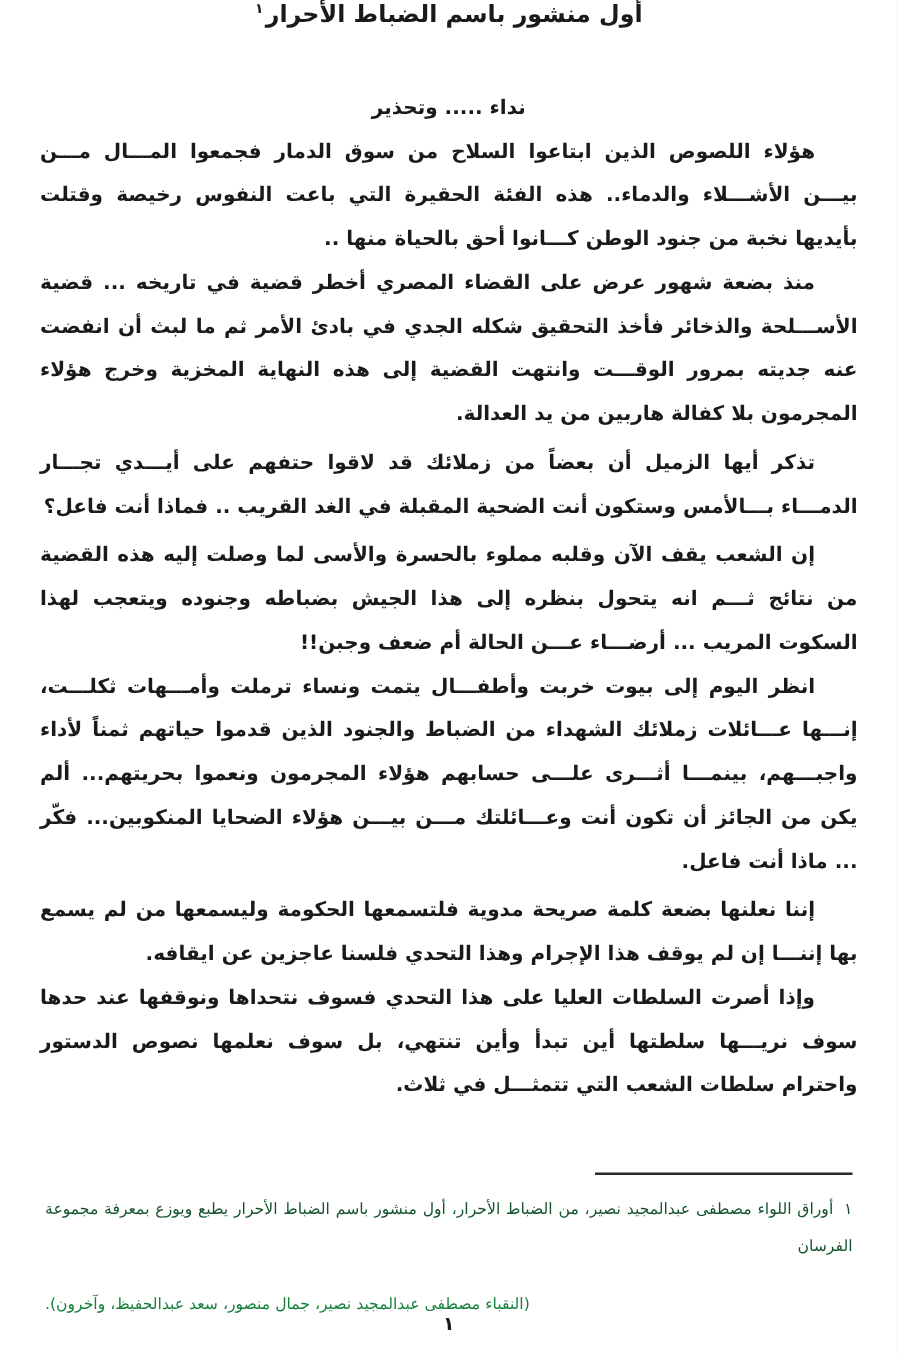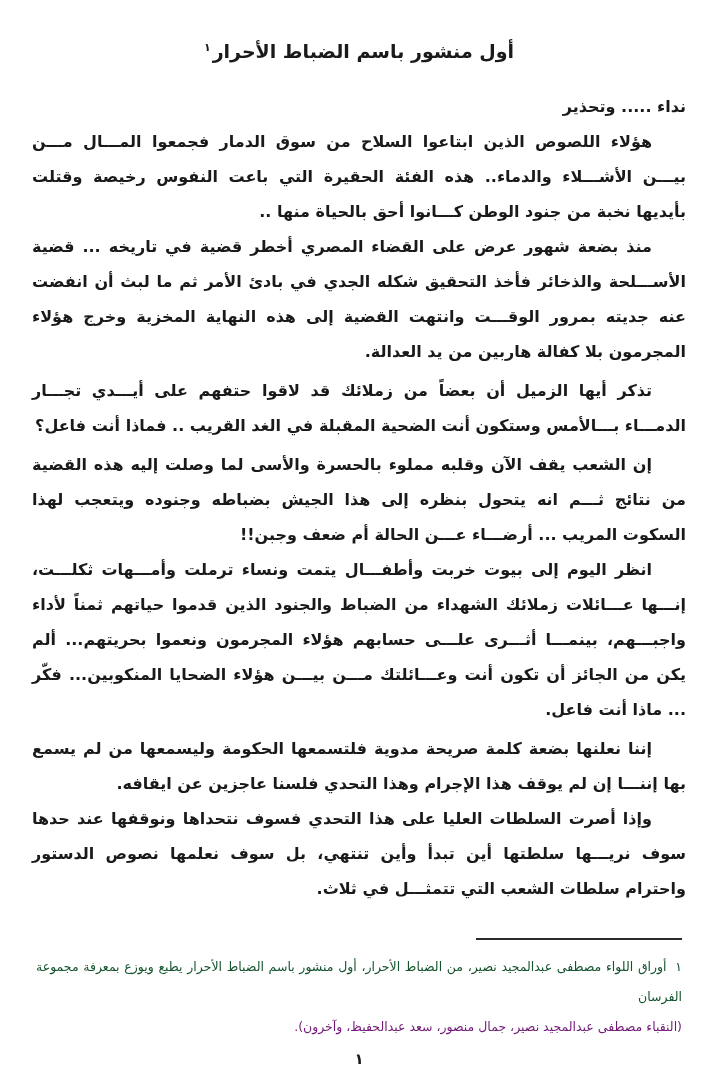--- a/index.html
+++ b/index.html
@@ -13,40 +13,39 @@
     height: 1084px;
     margin: 0 auto;
     background: #ffffff;
     overflow: hidden;
     direction: rtl;
     font-family: "DejaVu Sans", sans-serif;
     color: #1a1a1a;
   }
   .title {
     margin: 0;
-    padding-top: 40px;
     text-align: center;
     font-size: 19px;
     font-weight: bold;
     letter-spacing: 0;
   }
   .title .fn-marker {
     font-size: 11px;
     vertical-align: super;
     margin-right: 2px;
   }
   .content {
     padding: 0 32px;
   }
   .salutation {
-    margin-top: 27px;
+    margin-top: 46px;
     font-size: 16px;
     font-weight: bold;
     line-height: 35px;
-    text-align: right;
+    text-align: center;
   }
   .para {
     margin: 0;
     font-size: 16px;
     font-weight: bold;
     line-height: 35px;
     text-align: justify;
     text-indent: 34px;
   }
   .gap-before {
@@ -73,22 +72,23 @@
     line-height: 30px;
     text-align: justify;
     color: #14532d;
   }
   .fn-line1 .fn-num {
     margin-left: 4px;
   }
   .fn-line2 {
     font-size: 12.5px;
     line-height: 30px;
-    text-align: right;
-    color: #701a75;
+    text-align: left;
+    color: #15803d;
+    margin-top: 16px;
   }
   .page-number {
     position: absolute;
     bottom: 16px;
     left: 0;
     right: 0;
     text-align: center;
     font-size: 15px;
     font-weight: bold;
     color: #1a1a1a;

